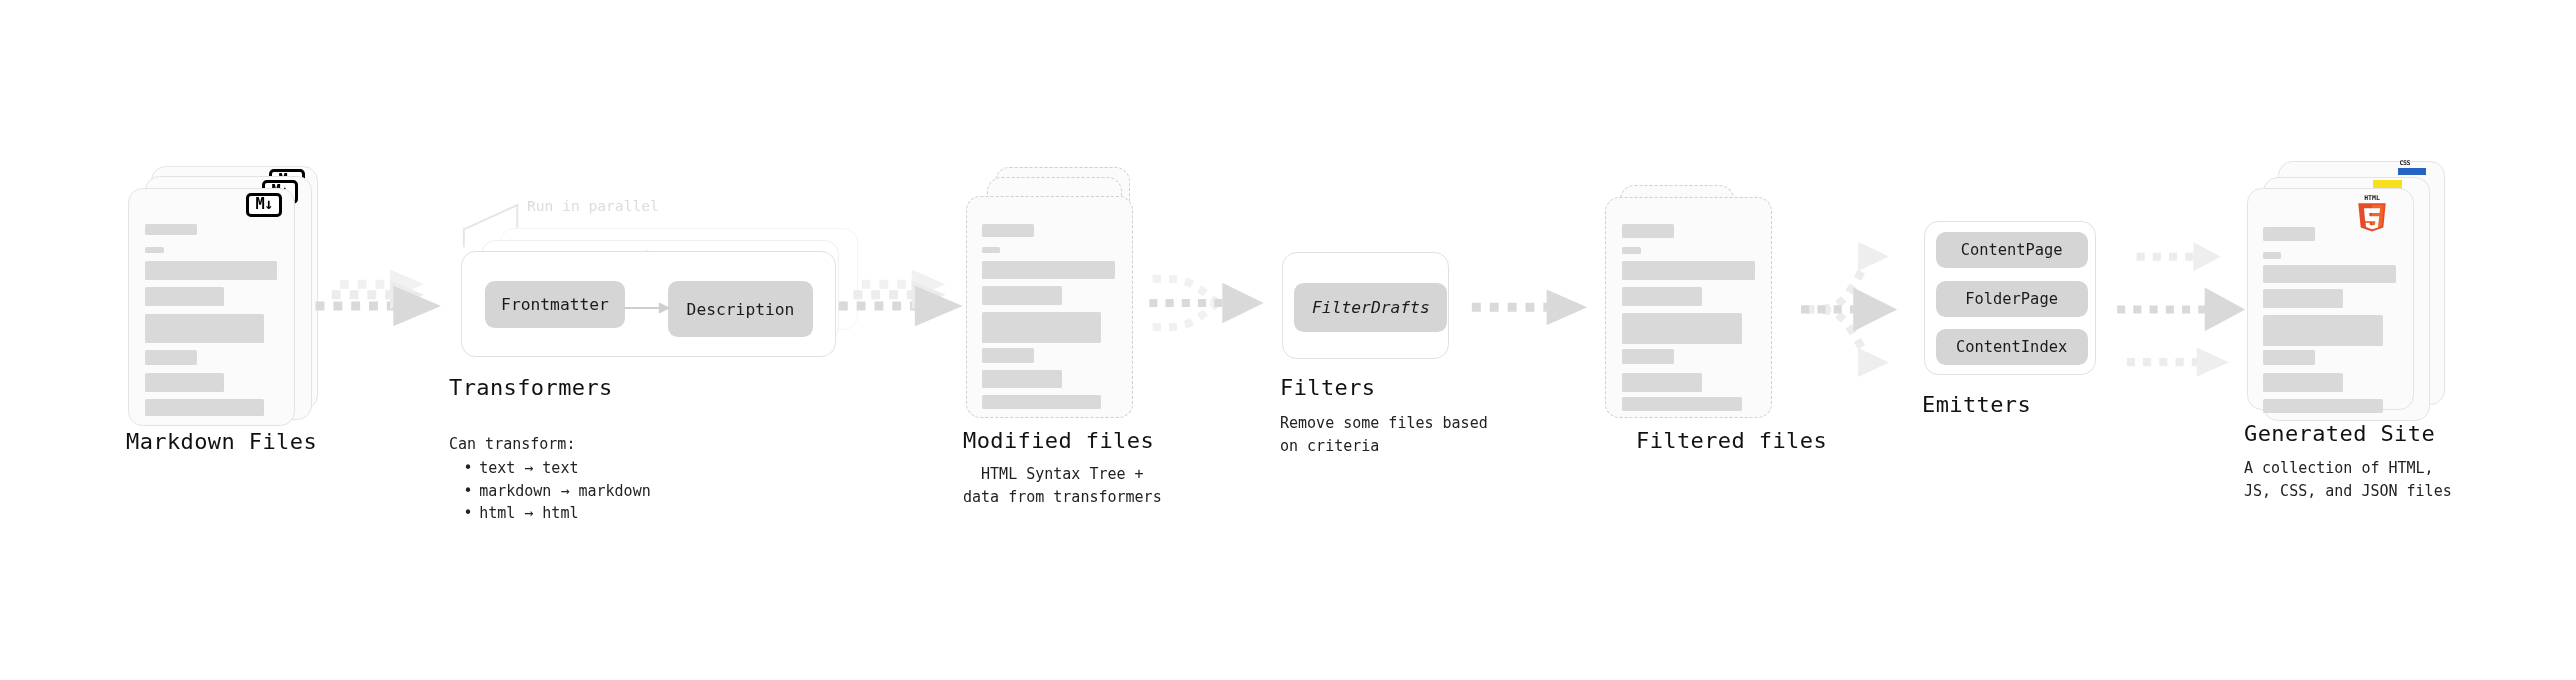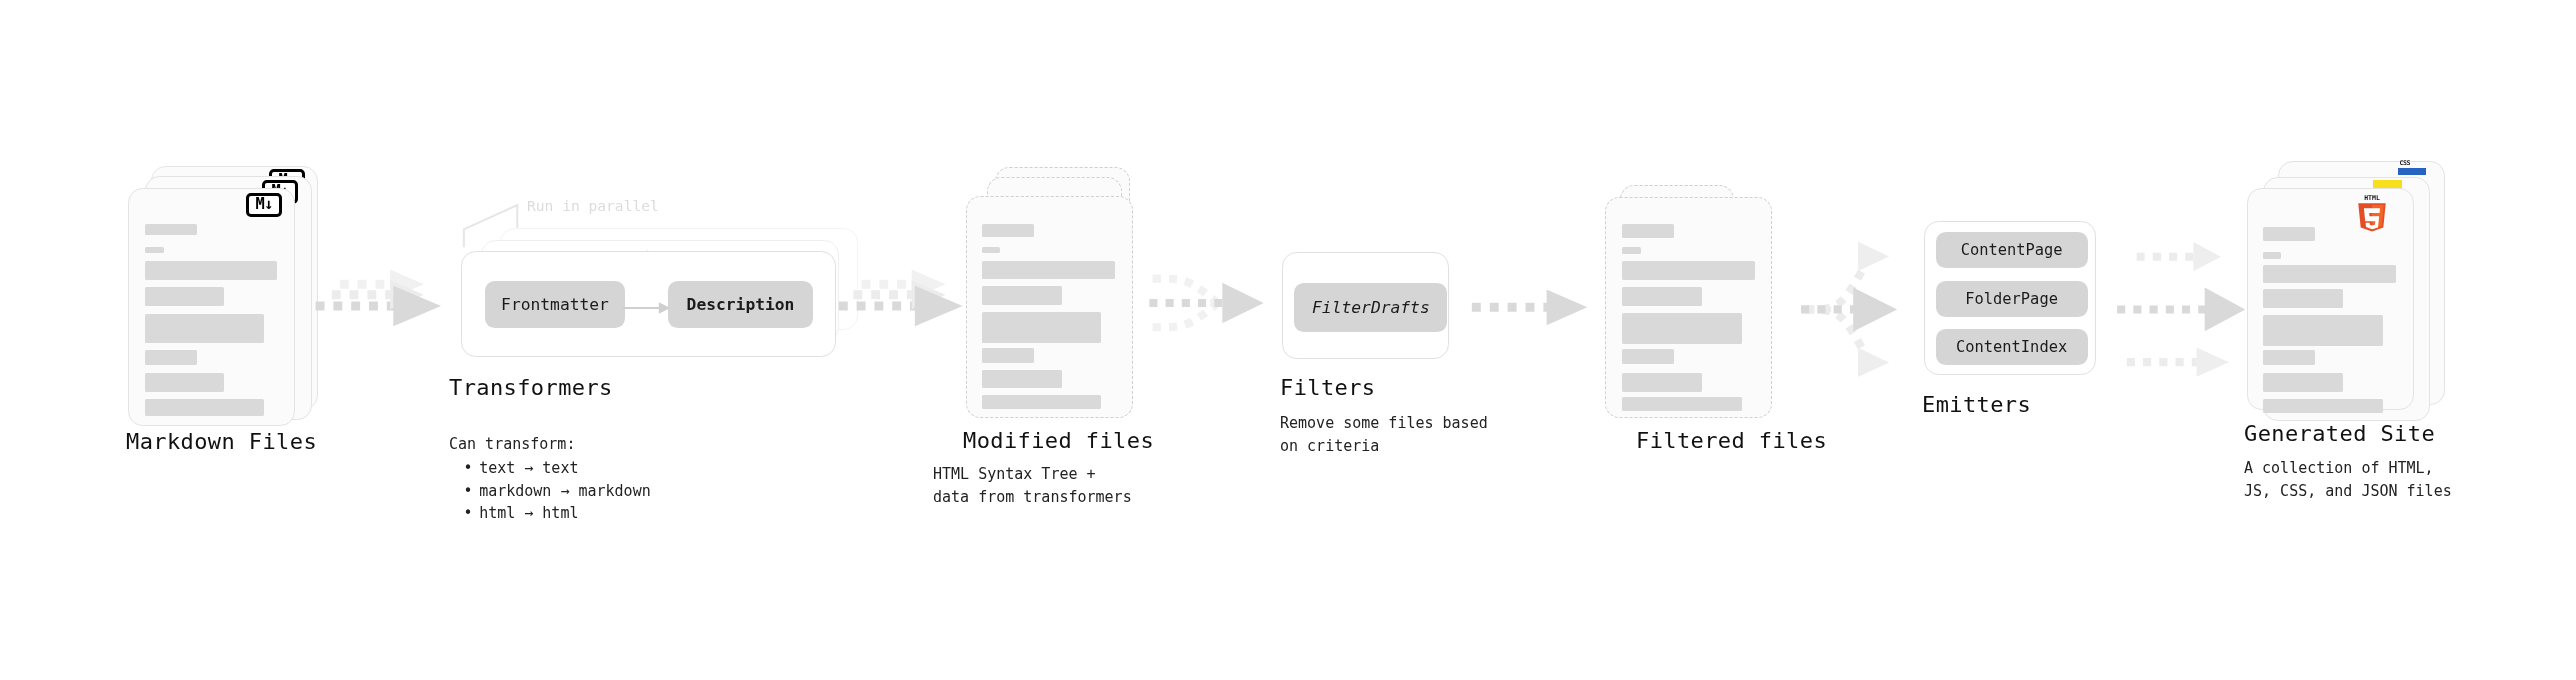--- a/index.html
+++ b/index.html
@@ -130,21 +130,21 @@
           <line x1="0" y1="8" x2="44" y2="8" stroke="#e7e7e7"></line>
           <line x1="0" y1="26" x2="44" y2="26" stroke="#ececec"></line>
         </g>
         <polygon points="40,2 52,8 40,14" fill="#e7e7e7"></polygon>
         <polygon points="40,20 52,26 40,32" fill="#ececec"></polygon>
       </svg>
     </div>
 
     <div class="panel" style="left:461px;top:251px;width:375px;height:106px;">
       <div class="chip" style="left:23px;top:29px;width:140px;height:47px;">Frontmatter</div>
-      <div class="chip" style="left:206px;top:29px;width:145px;height:47px;font-weight:bold;">Description</div>
+      <div class="chip" style="left:206px;top:29px;width:145px;height:56px;">Description</div>
     </div>
     <div class="arrow" style="left:623px;top:299px;">
       <svg width="57" height="18" viewBox="0 0 70 22">
         <line x1="0" y1="11" x2="48" y2="11" stroke="#cfcfcf" stroke-width="2.5"></line>
         <polygon points="44,4 58,11 44,18" fill="#cfcfcf"></polygon>
       </svg>
     </div>
   </div>
   <div class="title" style="left:449px;top:375px;">Transformers</div>
   <div class="bullets" style="left:449px;top:413px;">
@@ -177,21 +177,21 @@
       <div class="skel" style="left:14.6px;top:50px;width:18.7px;height:5.7px;"></div>
       <div class="skel" style="left:14.6px;top:64px;width:133px;height:18px;"></div>
       <div class="skel" style="left:14.6px;top:89px;width:80px;height:18.7px;"></div>
       <div class="skel" style="left:14.6px;top:115px;width:119px;height:31px;"></div>
       <div class="skel" style="left:14.6px;top:151px;width:52px;height:14.6px;"></div>
       <div class="skel" style="left:14.6px;top:173px;width:80px;height:18px;"></div>
       <div class="skel" style="left:14.6px;top:198px;width:119px;height:14px;"></div>
     </div>
   </div>
   <div class="title" style="left:963px;top:428px;">Modified files</div>
-  <div class="sub" style="left:933px;top:463px;">HTML Syntax Tree +
+  <div class="sub" style="left:963px;top:463px;text-align:center;">HTML Syntax Tree +
 data from transformers</div>
 
   <div class="arrow" style="left:1138px;top:258px;">
     <svg width="150" height="98" viewBox="0 0 185 120">
       <g fill="none" stroke-width="10" stroke-dasharray="10 10">
         <path d="M18,25 C58,25 62,25 98,55" stroke="#f1f1f1"></path>
         <path d="M18,85 C58,85 62,85 98,55" stroke="#f1f1f1"></path>
         <line x1="14" y1="55" x2="104" y2="55" stroke="#d9d9d9"></line>
       </g>
       <polygon points="104,30 155,55 104,80" fill="#d9d9d9"></polygon>

